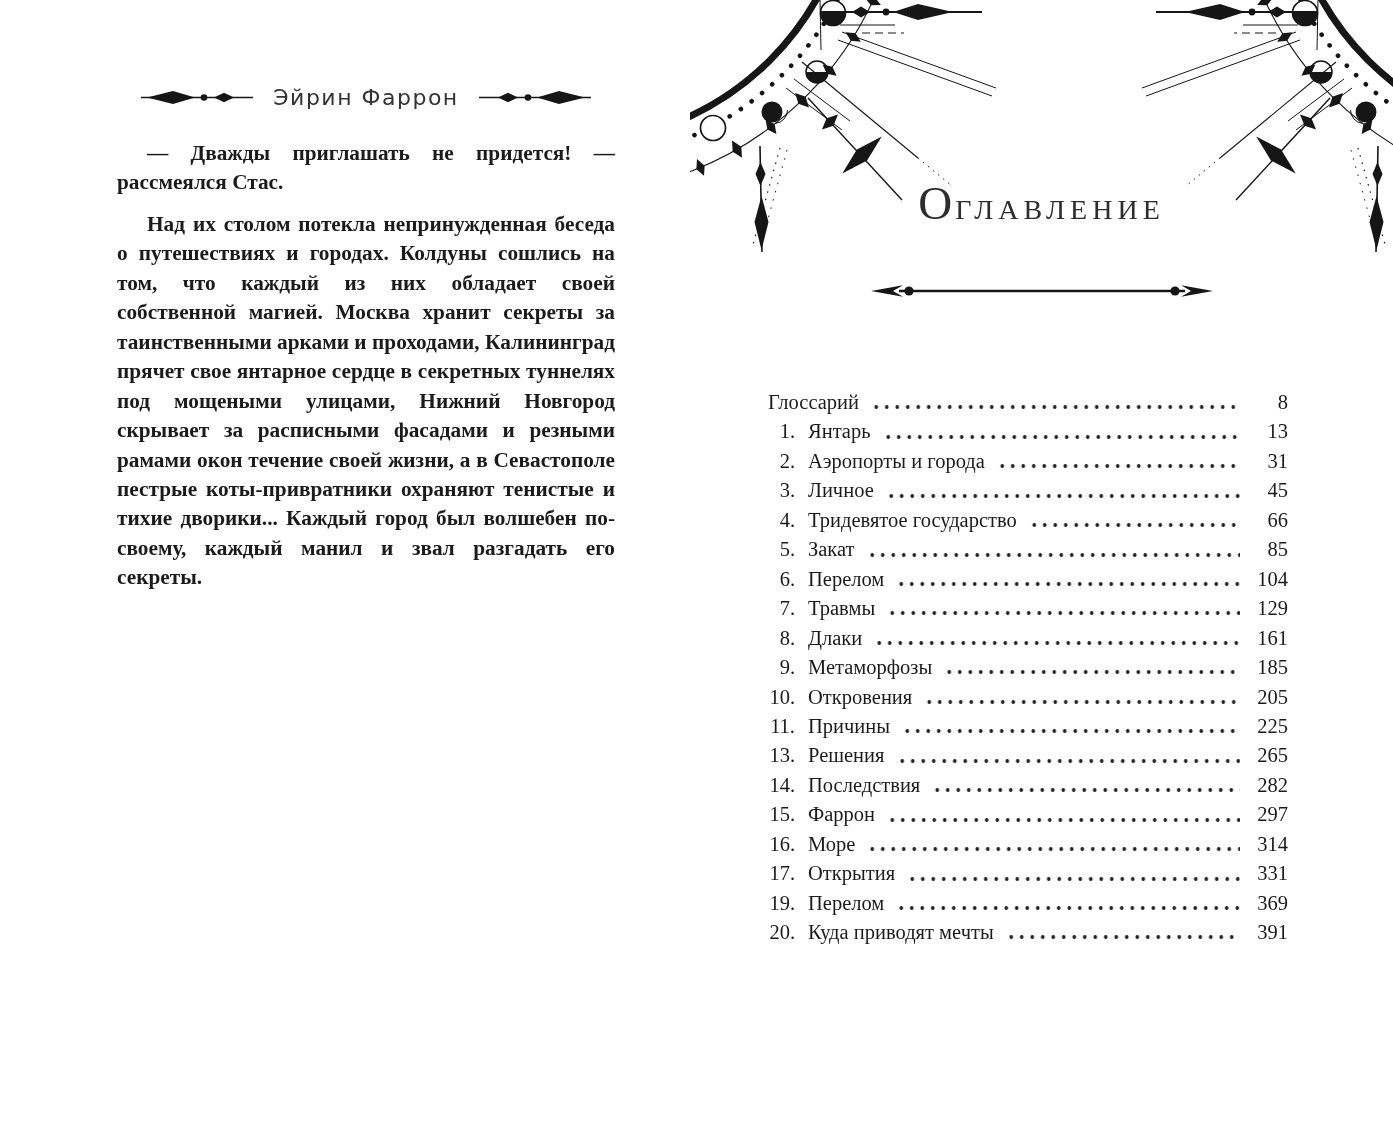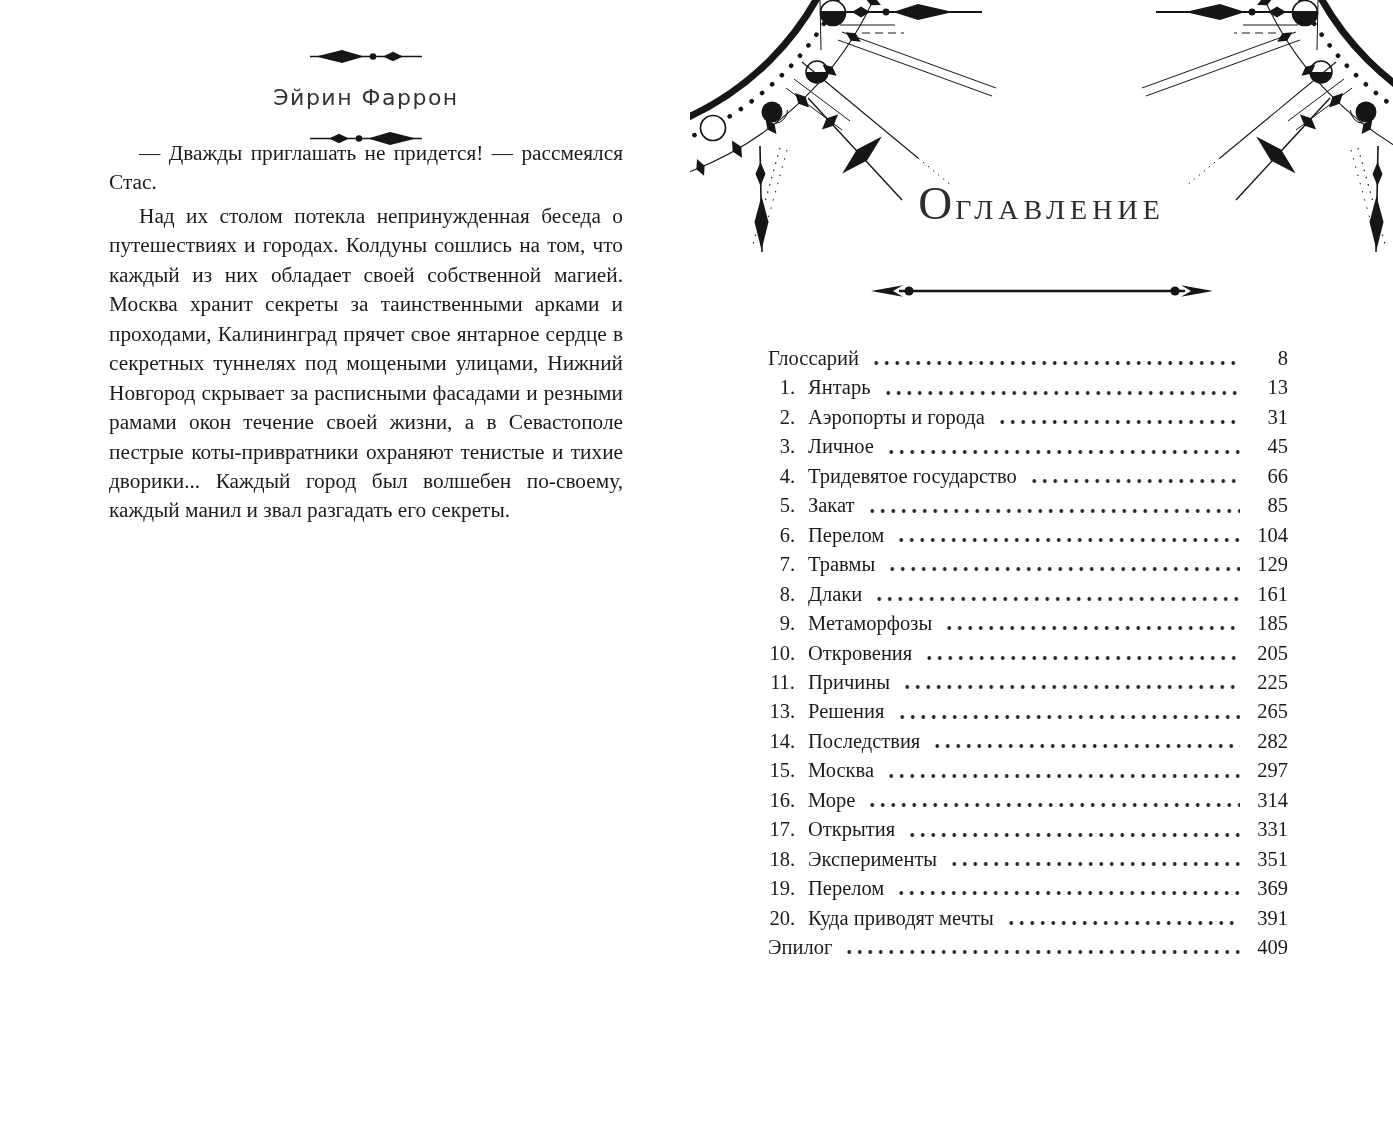--- a/index.html
+++ b/index.html
@@ -6,31 +6,31 @@
   body {
     width:1393px; height:1125px; position:relative;
     background:#ffffff; overflow:hidden;
     font-family:"Liberation Serif", serif; color:#1b1b1b;
   }
 
   
   .page-left { position:absolute; left:105px; top:82px; width:522px; }
   .author-header {
     display:flex; align-items:center; justify-content:center;
-    gap:20px; margin-bottom:27px; height:30px;flex-direction:column;
+    gap:20px; margin-bottom:27px; height:30px;
   }
   .author-name {
     font-family:"DejaVu Sans", sans-serif; font-size:22px;
     letter-spacing:1.5px; color:#333; white-space:nowrap;
   }
   .flourish { flex:0 0 auto; display:block; }
   .flourish.mirrored { transform:scaleX(-1); }
   .body-text p {
-    margin:4px; text-indent:30px; font-size:21.3px; line-height:29.45px;
-    text-align:justify; color:#1b1b1b;
+    margin:12px; text-indent:30px; font-size:21.3px; line-height:29.45px;
+    text-align:justify; color:#1b1b1b;font-weight:bold;
   }
 
   
   .page-right { position:absolute; left:690px; top:0; width:703px; height:971px; overflow:hidden; }
   .corner-ornament { position:absolute; top:0; }
   .corner-ornament.left { left:0; }
   .corner-ornament.right { right:-55px; transform:scaleX(-1); }
 
   .contents-title {
     position:absolute; top:176px; left:0; width:100%;
@@ -43,21 +43,21 @@
   .divider-wrap { position:absolute; top:280px; left:0; width:100%; display:flex; justify-content:center; }
 
   .toc {
     position:absolute; top:344px; left:78px; width:520px;
     font-size:20.5px; color:#1b1b1b;
   }
   .toc-row { display:flex; align-items:baseline; line-height:29.45px; }
   .toc-num { flex:0 0 auto; min-width:27px; text-align:right; }
   .toc-num:empty { min-width:0; }
   .toc-title { flex:0 0 auto; margin-left:13px; white-space:nowrap; }
-  .toc-num:empty + .toc-title { margin-left:0; }
+  .toc-num:empty + .toc-title { margin-left:0;margin-top:44px; }
   .leader {
     flex:1 1 auto; align-self:stretch; margin:0 6px 0 10px;
     background-image:radial-gradient(circle, #242424 1.7px, rgba(0,0,0,0) 2.1px);
     background-size:10.5px 4.2px; background-repeat:repeat-x;
     background-position:left 2px bottom 8px;
   }
   .toc-page { flex:0 0 auto; min-width:42px; text-align:right; }
 
   .defs-holder { position:absolute; width:0; height:0; overflow:hidden; }
 </style>
@@ -258,43 +258,37 @@
       <span class="toc-page">265</span>
     </div>
       <div class="toc-row">
       <span class="toc-num">14.</span>
       <span class="toc-title">Последствия</span>
       <span class="leader"></span>
       <span class="toc-page">282</span>
     </div>
       <div class="toc-row">
       <span class="toc-num">15.</span>
-      <span class="toc-title">Москва</span>
+      <span class="toc-title">Фаррон</span>
       <span class="leader"></span>
       <span class="toc-page">297</span>
     </div>
       <div class="toc-row">
       <span class="toc-num">16.</span>
       <span class="toc-title">Море</span>
       <span class="leader"></span>
       <span class="toc-page">314</span>
     </div>
       <div class="toc-row">
       <span class="toc-num">17.</span>
       <span class="toc-title">Открытия</span>
       <span class="leader"></span>
       <span class="toc-page">331</span>
     </div>
       <div class="toc-row">
-      <span class="toc-num">18.</span>
-      <span class="toc-title">Эксперименты</span>
-      <span class="leader"></span>
-      <span class="toc-page">351</span>
-    </div>
-      <div class="toc-row">
       <span class="toc-num">19.</span>
       <span class="toc-title">Перелом</span>
       <span class="leader"></span>
       <span class="toc-page">369</span>
     </div>
       <div class="toc-row">
       <span class="toc-num">20.</span>
       <span class="toc-title">Куда приводят мечты</span>
       <span class="leader"></span>
       <span class="toc-page">391</span>

